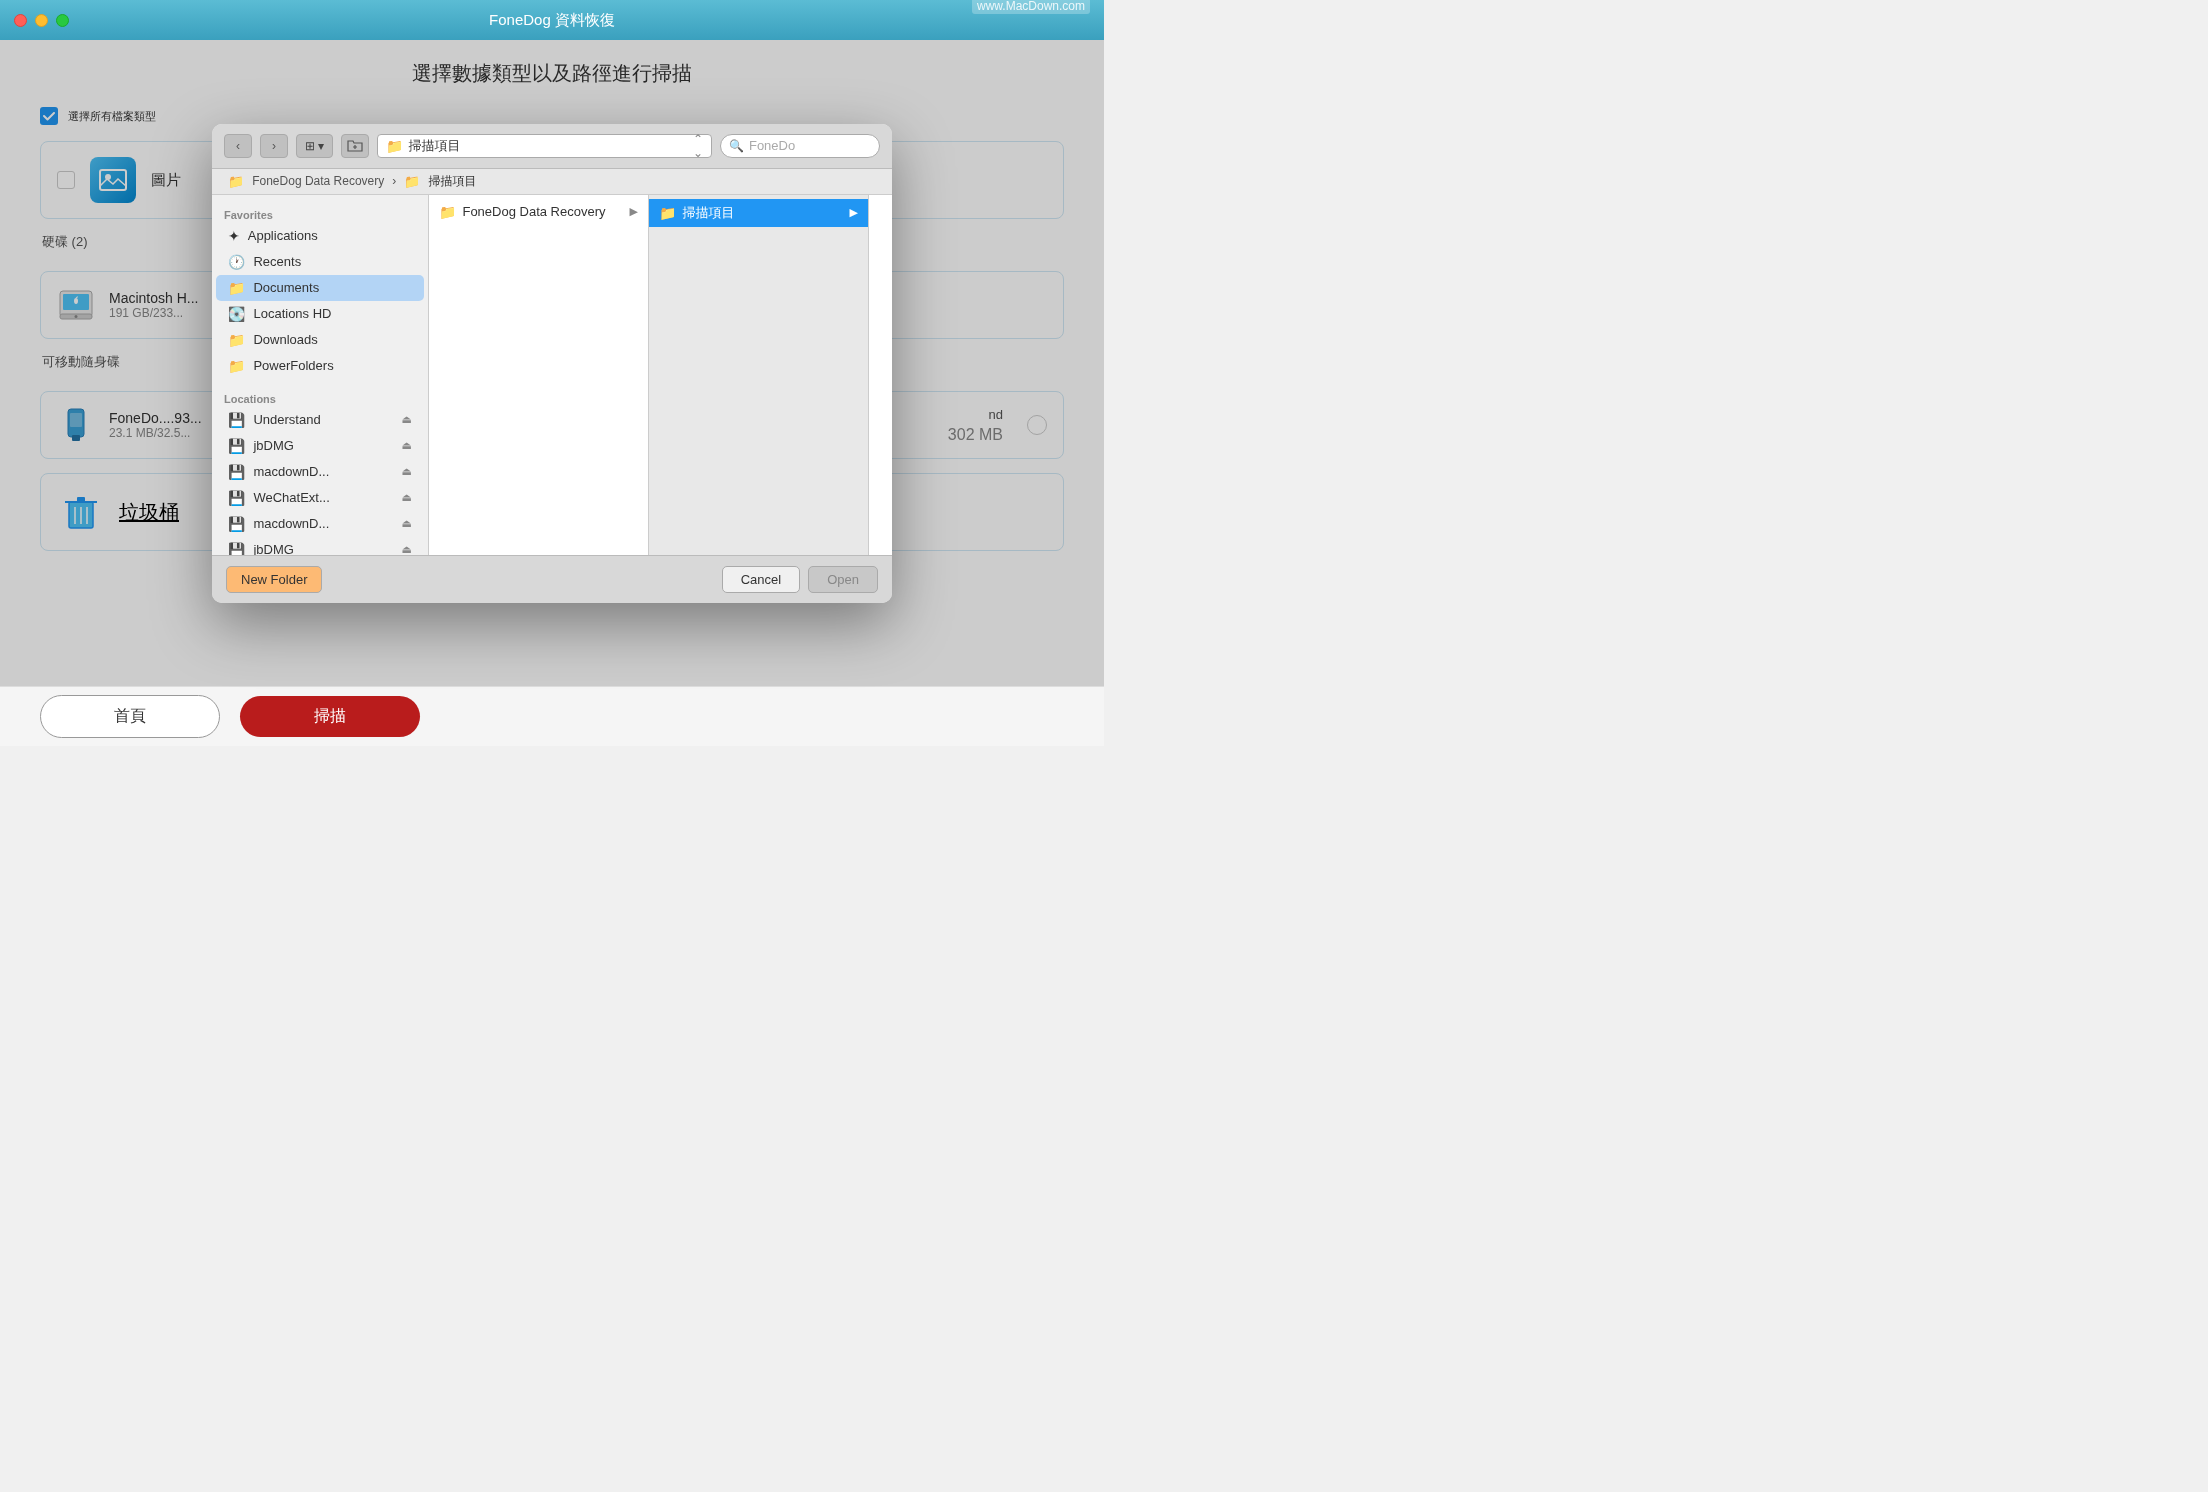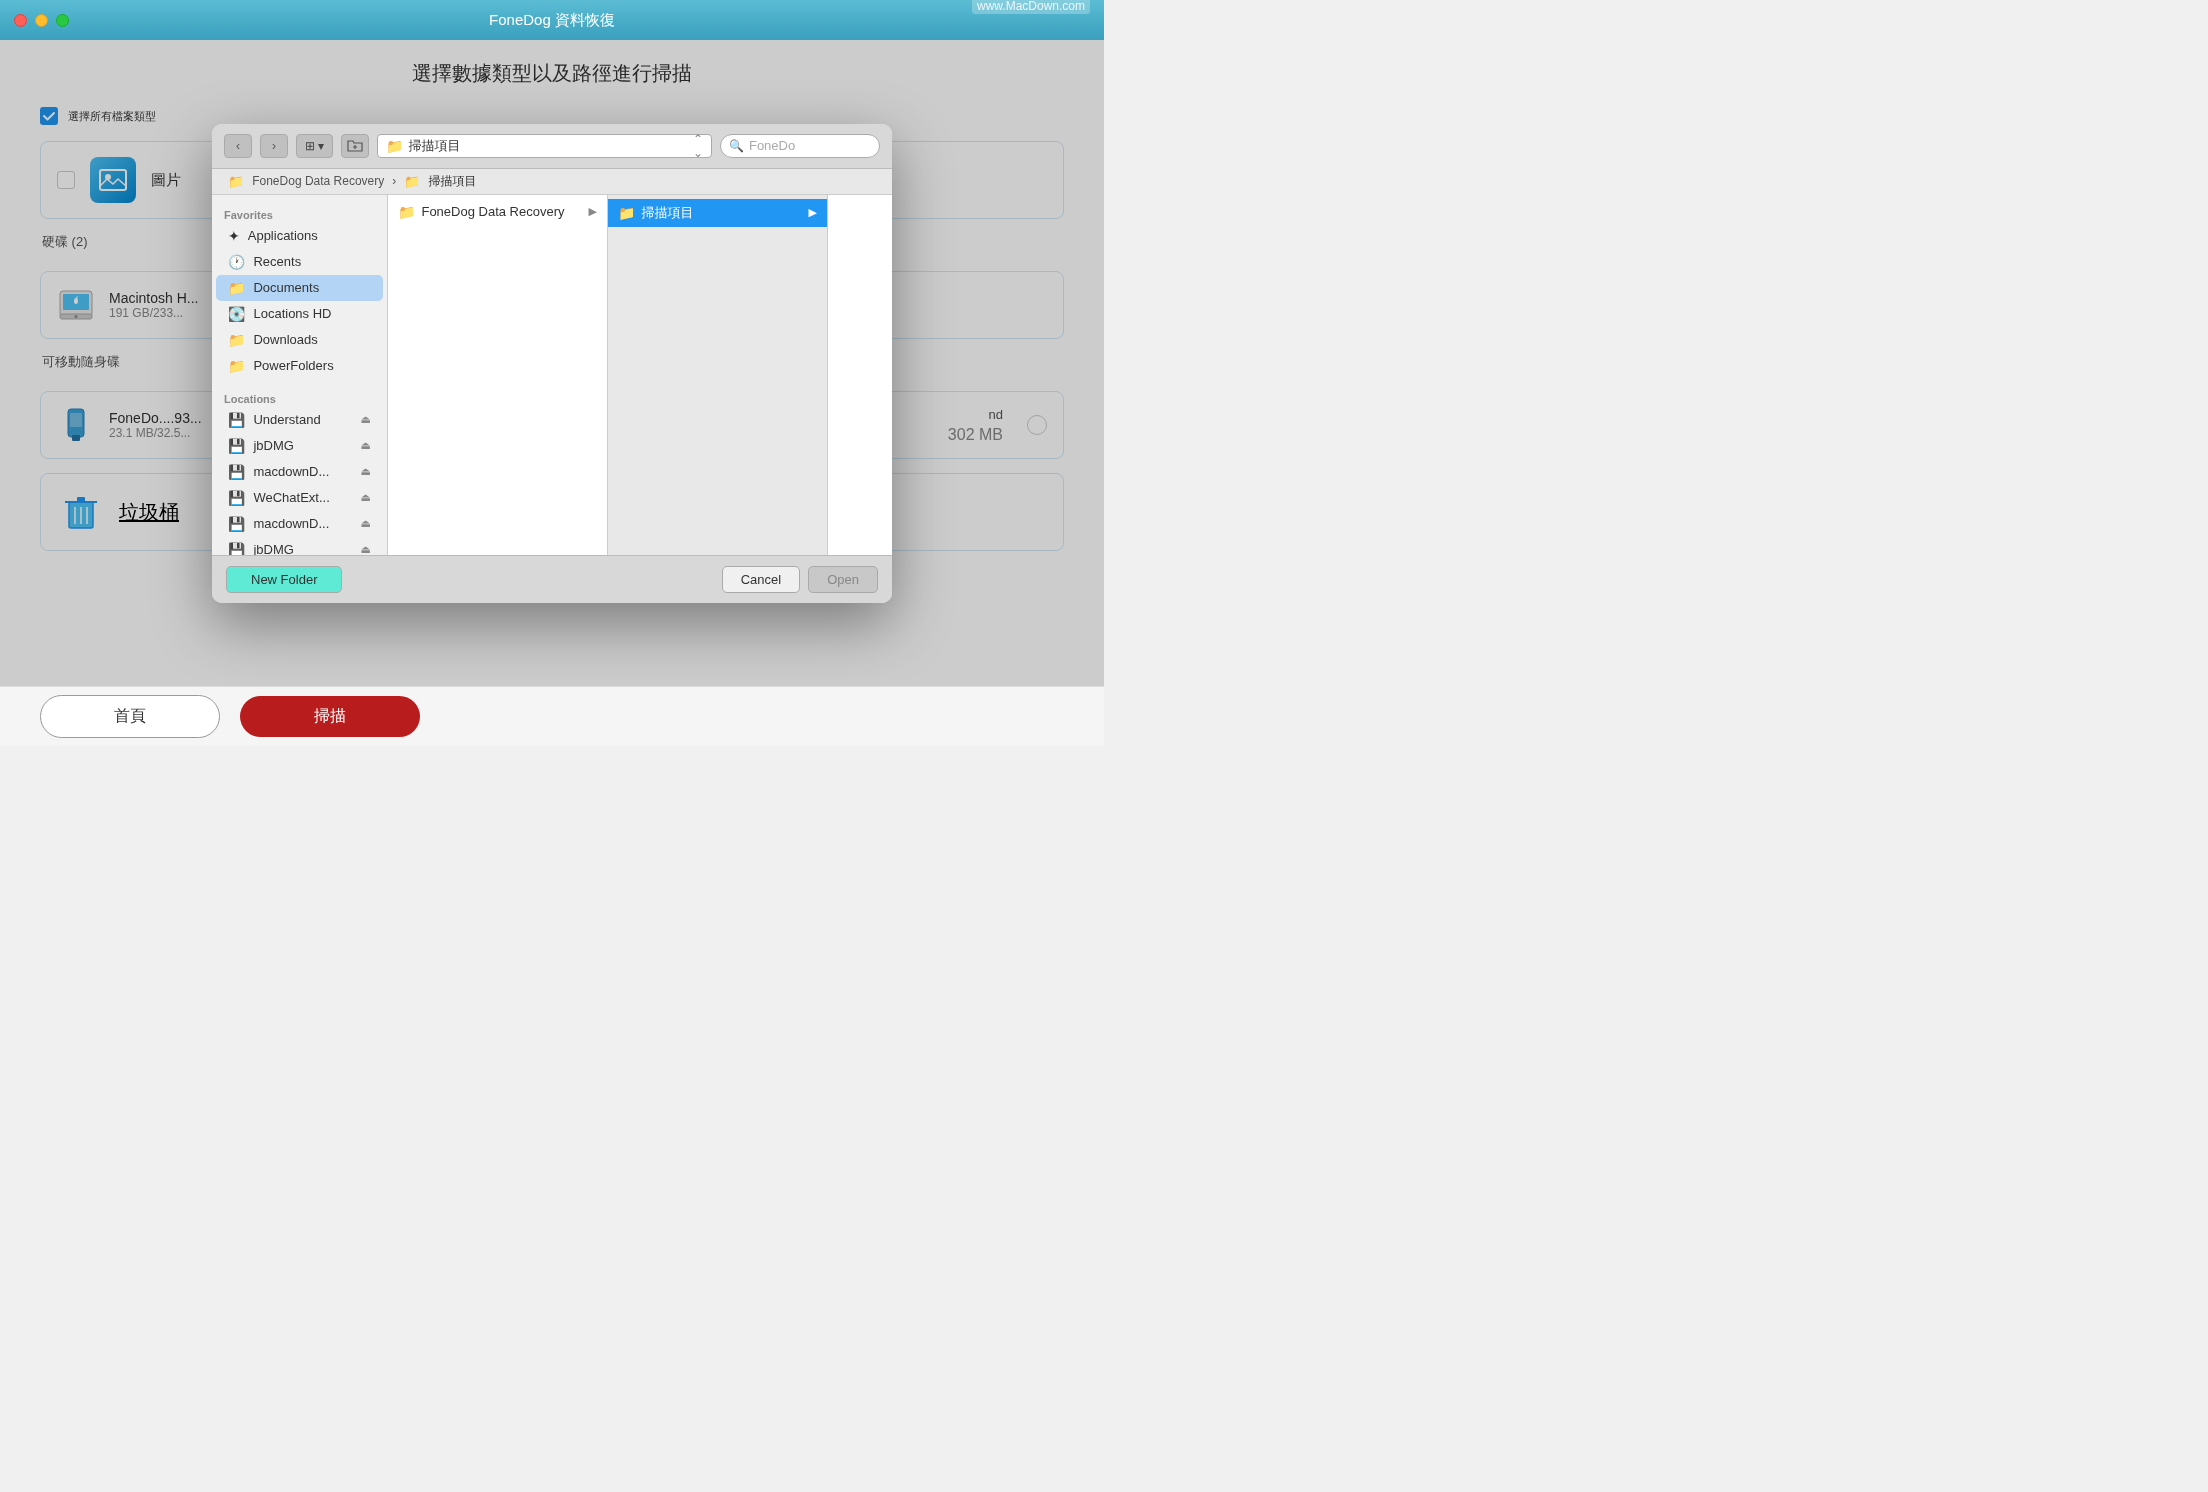--- a/index.html
+++ b/index.html
@@ -293,21 +293,21 @@
       min-width: 160px;
     }
 
     .dialog-body {
       display: flex;
       height: 360px;
     }
 
     
     .dialog-sidebar {
-      width: 176px;
+      width: 217px;
       background: #f0f0f0;
       border-right: 1px solid #ccc;
       padding: 10px 0;
       overflow-y: auto;
       flex-shrink: 0;
     }
     .sidebar-section-header {
       font-size: 11px;
       color: #888;
       font-weight: 600;
@@ -371,24 +371,24 @@
     
     .dialog-footer {
       background: #d8d8d8;
       border-top: 1px solid #bbb;
       padding: 10px 14px;
       display: flex;
       align-items: center;
       justify-content: space-between;
     }
     .new-folder-btn {
-      background: #5eead4;
+      background: #fdba74;
       border: 1px solid #aaa;
       border-radius: 5px;
-      padding: 5px 24px;
+      padding: 5px 14px;
       font-size: 13px;
       cursor: pointer;
       color: #333;
     }
     .dialog-action-btns {
       display: flex;
       gap: 8px;
     }
     .cancel-btn {
       background: #f0f0f0;

